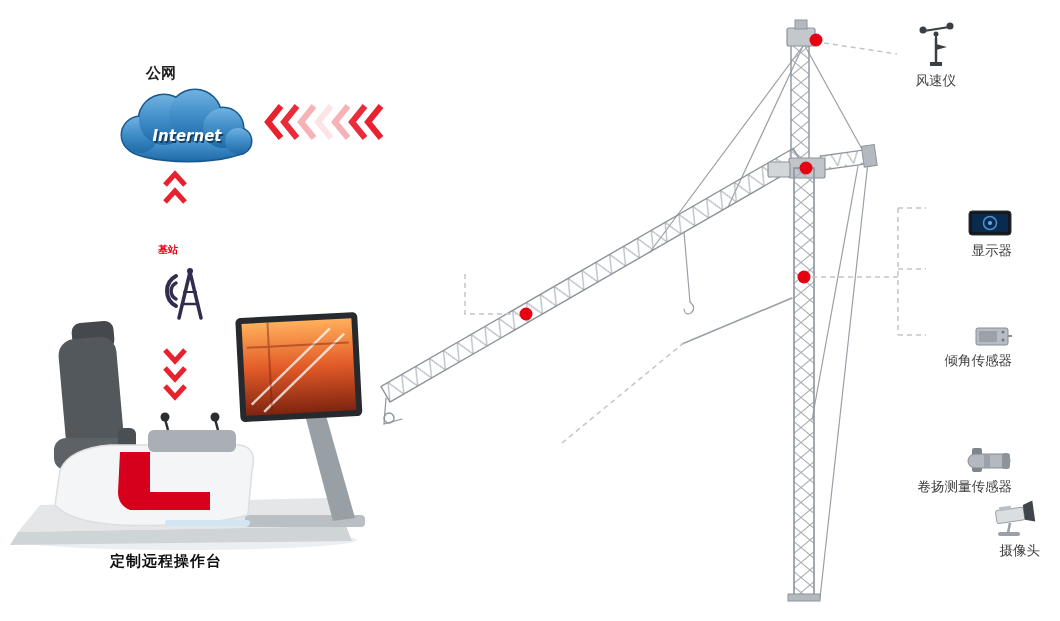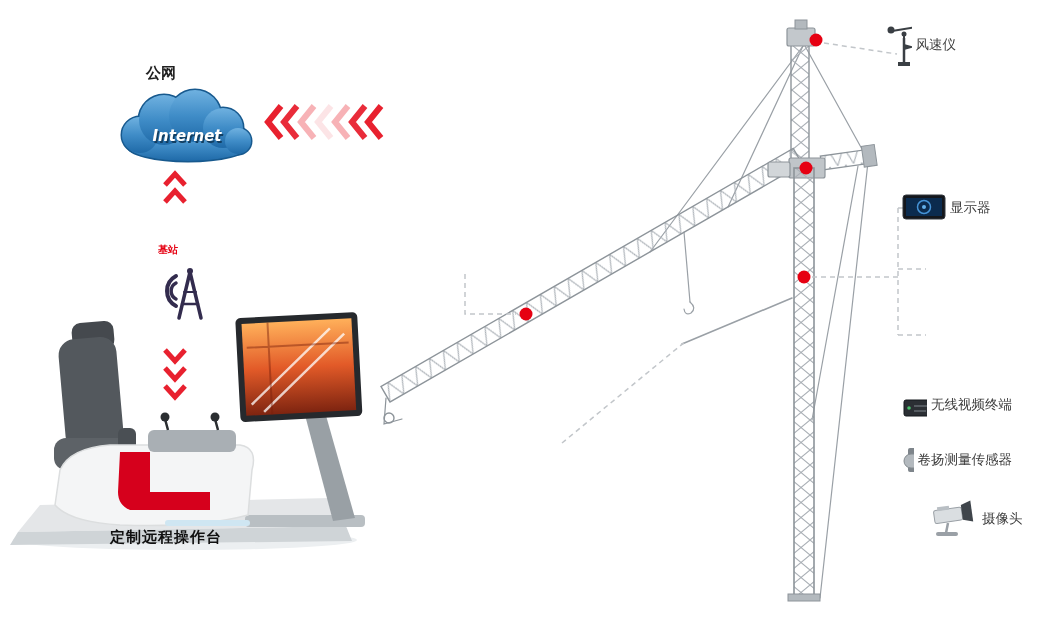--- a/index.html
+++ b/index.html
@@ -3,21 +3,21 @@
 <meta charset="utf-8">
 <style>
   html,body{margin:0;padding:0;background:#fff;}
   .stage{position:relative;width:1060px;height:621px;background:#fff;overflow:hidden;
          font-family:"DejaVu Sans","Liberation Sans",sans-serif;}
   .art{position:absolute;left:0;top:0;}
   .lbl{position:absolute;font-size:14px;color:#3a3a3a;white-space:nowrap;}
   .lbl-strong{font-weight:bold;font-size:15px;color:#1f1f1f;text-align:right;}
   .lbl-red{font-weight:bold;font-size:10px;color:#e60012;}
   .lbl-console{font-weight:bold;font-size:15px;color:#111;letter-spacing:1px;}
-  .item{position:absolute;display:flex;flex-direction:row;align-items:center;gap:4px;}
+  .item{position:absolute;display:flex;flex-direction:column;align-items:flex-end;gap:4px;}
   .item-label{font-size:13.5px;color:#3c3c3c;white-space:nowrap;text-align:center;}
 </style>
 </head>
 <body>
 
 <div class="stage">
 
   <svg class="art" width="1060" height="621" viewBox="0 0 1060 621">
     <defs>
       <linearGradient id="cloudGrad" x1="0" y1="0" x2="0" y2="1">
@@ -159,60 +159,60 @@
       <rect x="148" y="430" width="88" height="22" rx="6" fill="#a9afb4"></rect>
       <path d="M168,430 L165,419 M218,430 L215,419" stroke="#2b2e31" stroke-width="2.5" fill="none"></path>
       <circle cx="165" cy="417" r="4.5" fill="#2b2e31"></circle>
         <circle cx="215" cy="417" r="4.5" fill="#2b2e31"></circle>
       <rect x="165" y="520" width="85" height="6" rx="3" fill="#cfe6f2"></rect>
     </g>
   </svg>
 
   <div class="lbl lbl-strong" style="left:146px;top:64px;">公网</div>
   <div class="lbl lbl-red" style="left:158px;top:243px;">基站</div>
-  <div class="lbl lbl-console" style="left:110px;top:528px;">定制远程操作台</div>
+  <div class="lbl lbl-console" style="left:110px;top:552px;">定制远程操作台</div>
 
   <div class="item" style="left:884px;top:22px;width:72px;">
     <svg width="40" height="46">
       <line x1="20" y1="16" x2="20" y2="40" stroke="#3a3f44" stroke-width="2.5"></line>
       <line x1="8" y1="9" x2="33" y2="5" stroke="#3a3f44" stroke-width="2"></line>
       <circle cx="7" cy="8" r="3.5" fill="#3a3f44"></circle>
         <circle cx="34" cy="4" r="3.5" fill="#3a3f44"></circle>
       <circle cx="20" cy="12" r="2.5" fill="#3a3f44"></circle>
         <line x1="20" y1="12" x2="20" y2="16" stroke="#3a3f44" stroke-width="2"></line>
       <polygon points="20,22 31,25 20,28" fill="#3a3f44"></polygon>
       <rect x="14" y="40" width="12" height="4" fill="#3a3f44"></rect>
     </svg>
     <span class="item-label">风速仪</span>
   </div>
 
 
 
-  <div class="item" style="left:902px;top:194px;width:110px;">
+  <div class="item" style="left:902px;top:210px;width:110px;">
     <svg width="44" height="28">
       <rect x="1" y="1" width="42" height="24" rx="3" fill="#14171c" stroke="#31363d"></rect>
       <rect x="4" y="4" width="36" height="18" fill="#0b2b4e"></rect>
       <circle cx="22" cy="13" r="6.5" fill="none" stroke="#4593d6" stroke-width="1.5"></circle>
       <circle cx="22" cy="13" r="2" fill="#63b0ea"></circle>
     </svg>
     <span class="item-label">显示器</span>
   </div>
 
 
-
-  <div class="item" style="left:902px;top:392px;width:110px;">
-    <svg width="38" height="26">
-      <line x1="30" y1="8" x2="35" y2="1" stroke="#3a3f44" stroke-width="2"></line>
-      <rect x="2" y="8" width="32" height="16" rx="2" fill="#2b2f34" stroke="#15181c"></rect>
-      <circle cx="7" cy="16" r="1.8" fill="#49c26b"></circle>
-      <rect x="12" y="13" width="16" height="2" fill="#555b61"></rect>
-      <rect x="12" y="18" width="12" height="2" fill="#555b61"></rect>
-    </svg>
-    <span class="item-label">无线视频终端</span>
-  </div>
+  <div class="item" style="left:902px;top:324px;width:110px;">
+    <svg width="38" height="24">
+      <rect x="2" y="4" width="32" height="17" rx="2" fill="#b7bdc2" stroke="#878e94"></rect>
+      <rect x="5" y="7" width="18" height="11" fill="#9aa1a7"></rect>
+      <circle cx="29" cy="8" r="1.5" fill="#70767c"></circle>
+        <circle cx="29" cy="16" r="1.5" fill="#70767c"></circle>
+      <line x1="34" y1="12" x2="38" y2="12" stroke="#878e94" stroke-width="2"></line>
+    </svg>
+    <span class="item-label">倾角传感器</span>
+  </div>
+
 
   <div class="item" style="left:902px;top:446px;width:110px;">
     <svg width="46" height="28">
       <rect x="6" y="2" width="10" height="24" rx="2" fill="#7e858b"></rect>
       <rect x="2" y="8" width="42" height="14" rx="7" fill="#b3b9be" stroke="#848b90"></rect>
       <rect x="36" y="7" width="8" height="16" rx="3" fill="#8e959a"></rect>
       <rect x="18" y="8" width="6" height="14" fill="#9aa1a7"></rect>
     </svg>
     <span class="item-label">卷扬测量传感器</span>
   </div>

